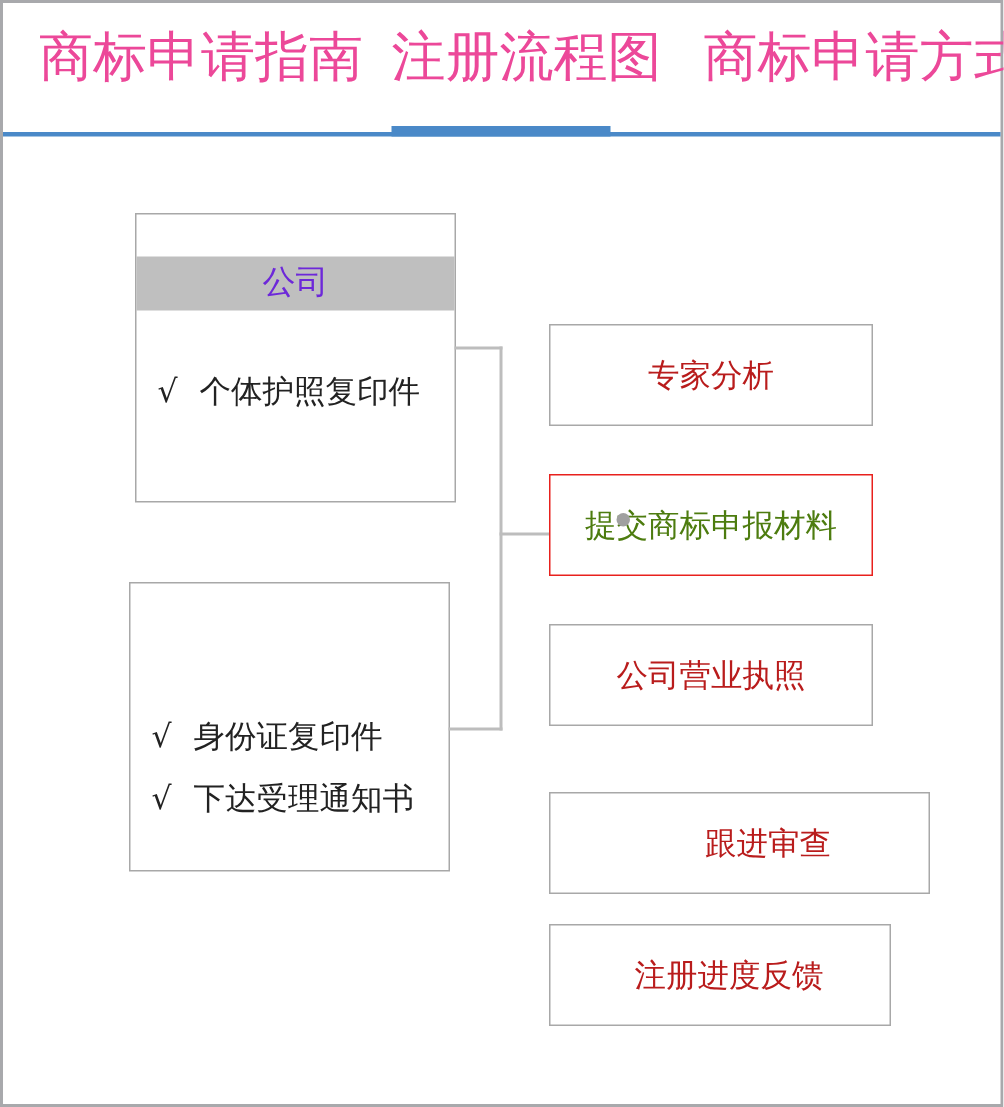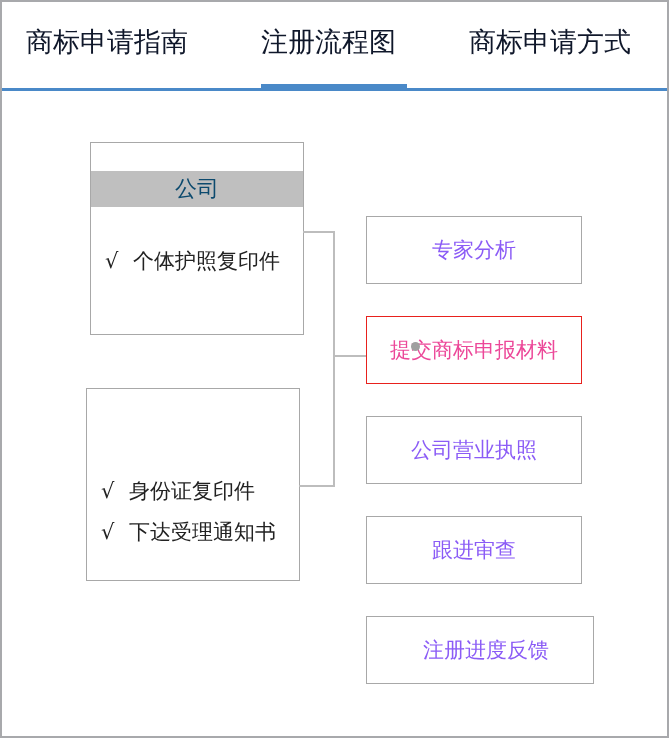--- a/index.html
+++ b/index.html
@@ -1,38 +1,38 @@
 <!DOCTYPE html>
 <html><head>
 <meta charset="utf-8">
 <style>
   html, body { margin:0; padding:0; }
   body { width:669px; height:738px; background:#fff; font-family:"DejaVu Sans","Liberation Sans",sans-serif; position:relative; overflow:hidden; }
   .frame { position:absolute; left:0; top:0; width:665px; height:734px; border:2px solid #a8a9ac; background:#fff; }
   .tabs { position:absolute; left:2px; top:2px; width:665px; height:88px; }
-  .tab { position:absolute; top:24px; font-size:27px; color:#0f172a; white-space:nowrap; cursor:pointer; letter-spacing:0px; }
+  .tab { position:absolute; top:14px; font-size:36px; color:#ec4899; white-space:nowrap; cursor:pointer; letter-spacing:0px; }
   .tab.t0 { left:26px; }
   .tab.t1 { left:261px; }
   .tab.t2 { left:469px; }
   .tab-line { position:absolute; left:2px; top:88px; width:665px; height:3px; background:#4a89c8; }
   .tab-active { position:absolute; left:261px; top:84px; width:146px; height:7px; background:#4a89c8; }
 
   .group { position:absolute; border:1px solid #a8a8a8; background:#fff; }
-  .group .head { position:absolute; left:0; right:0; height:36px; background:#bfbfbf; color:#0c4a6e; font-size:22px; text-align:center; line-height:36px; }
+  .group .head { position:absolute; left:0; right:0; height:36px; background:#bfbfbf; color:#6d28d9; font-size:22px; text-align:center; line-height:36px; }
   .group .item { position:absolute; left:14px; font-size:21px; color:#222; white-space:nowrap; }
   .group .item .chk { display:inline-block; width:28px; }
   .g-company { left:90px; top:142px; width:212px; height:191px; }
   .g-company .head { top:28px; }
   .g-person { left:86px; top:388px; width:212px; height:191px; }
   .g-person .head { top:28px; }
 
   .conn { position:absolute; background:#bdbdbd; }
 
-  .step { position:absolute; left:366px; width:214px; height:66px; border:1px solid #a8a8a8; background:#fff; text-align:center; line-height:66px; font-size:21px; color:#8b5cf6; cursor:pointer; white-space:nowrap; }
-  .step.active { border-color:#e8211d; color:#ec4899;text-align:center; }
+  .step { position:absolute; left:366px; width:214px; height:66px; border:1px solid #a8a8a8; background:#fff; text-align:center; line-height:66px; font-size:21px; color:#b91c1c; cursor:pointer; white-space:nowrap; }
+  .step.active { border-color:#e8211d; color:#4d7c0f;text-align:center; }
   .cursor-dot { position:absolute; left:411px; top:342px; width:9px; height:9px; border-radius:50%; background:#a0a0a0; }
 </style>
 </head>
 <body>
 
 <div class="frame"></div>
 
 <div class="tabs"></div>
 <div class="tab t0">商标申请指南</div>
 <div class="tab t1">注册流程图</div>
@@ -57,16 +57,16 @@
 </div>
 
 <div class="conn" style="left:303px; top:231px; width:32px; height:2px;"></div>
 <div class="conn" style="left:333px; top:231px; width:2px; height:256px;"></div>
 <div class="conn" style="left:299px; top:485px; width:36px; height:2px;"></div>
 <div class="conn" style="left:333px; top:355px; width:34px; height:2px;"></div>
 
 <div class="step" style="top:216px;">专家分析</div>
 <div class="step active" style="top:316px;">提交商标申报材料</div>
 <div class="step" style="top:416px;">公司营业执照</div>
-<div class="step" style="top:516px;">跟进审查</div>
+<div class="step" style="top:528px;padding-left:38px;">跟进审查</div>
 <div class="step" style="top:616px;padding-left:12px;">注册进度反馈</div>
 
 <div class="cursor-dot"></div>
 
 </body></html>

